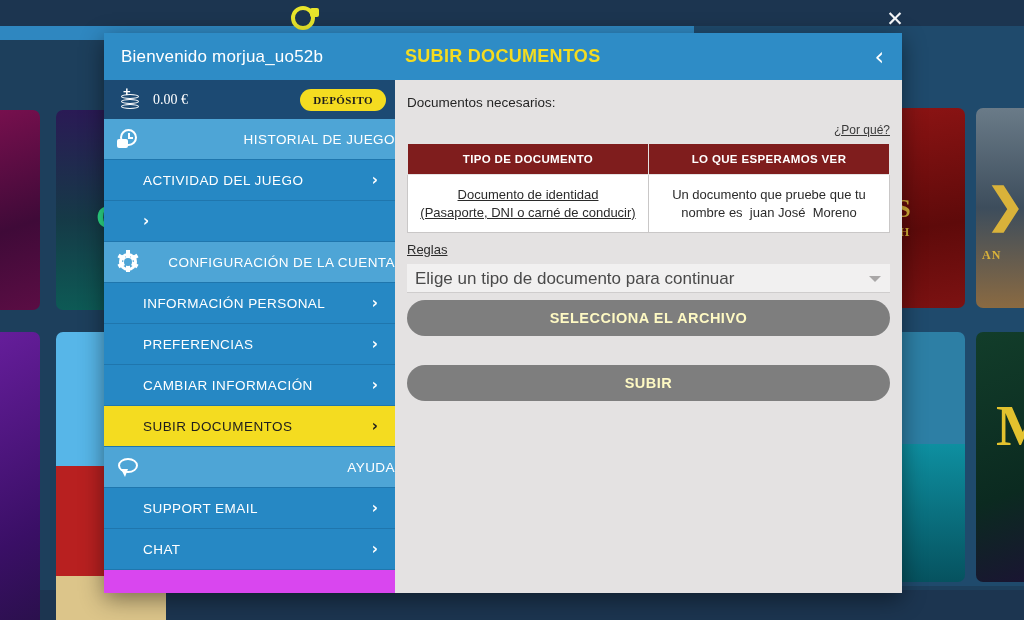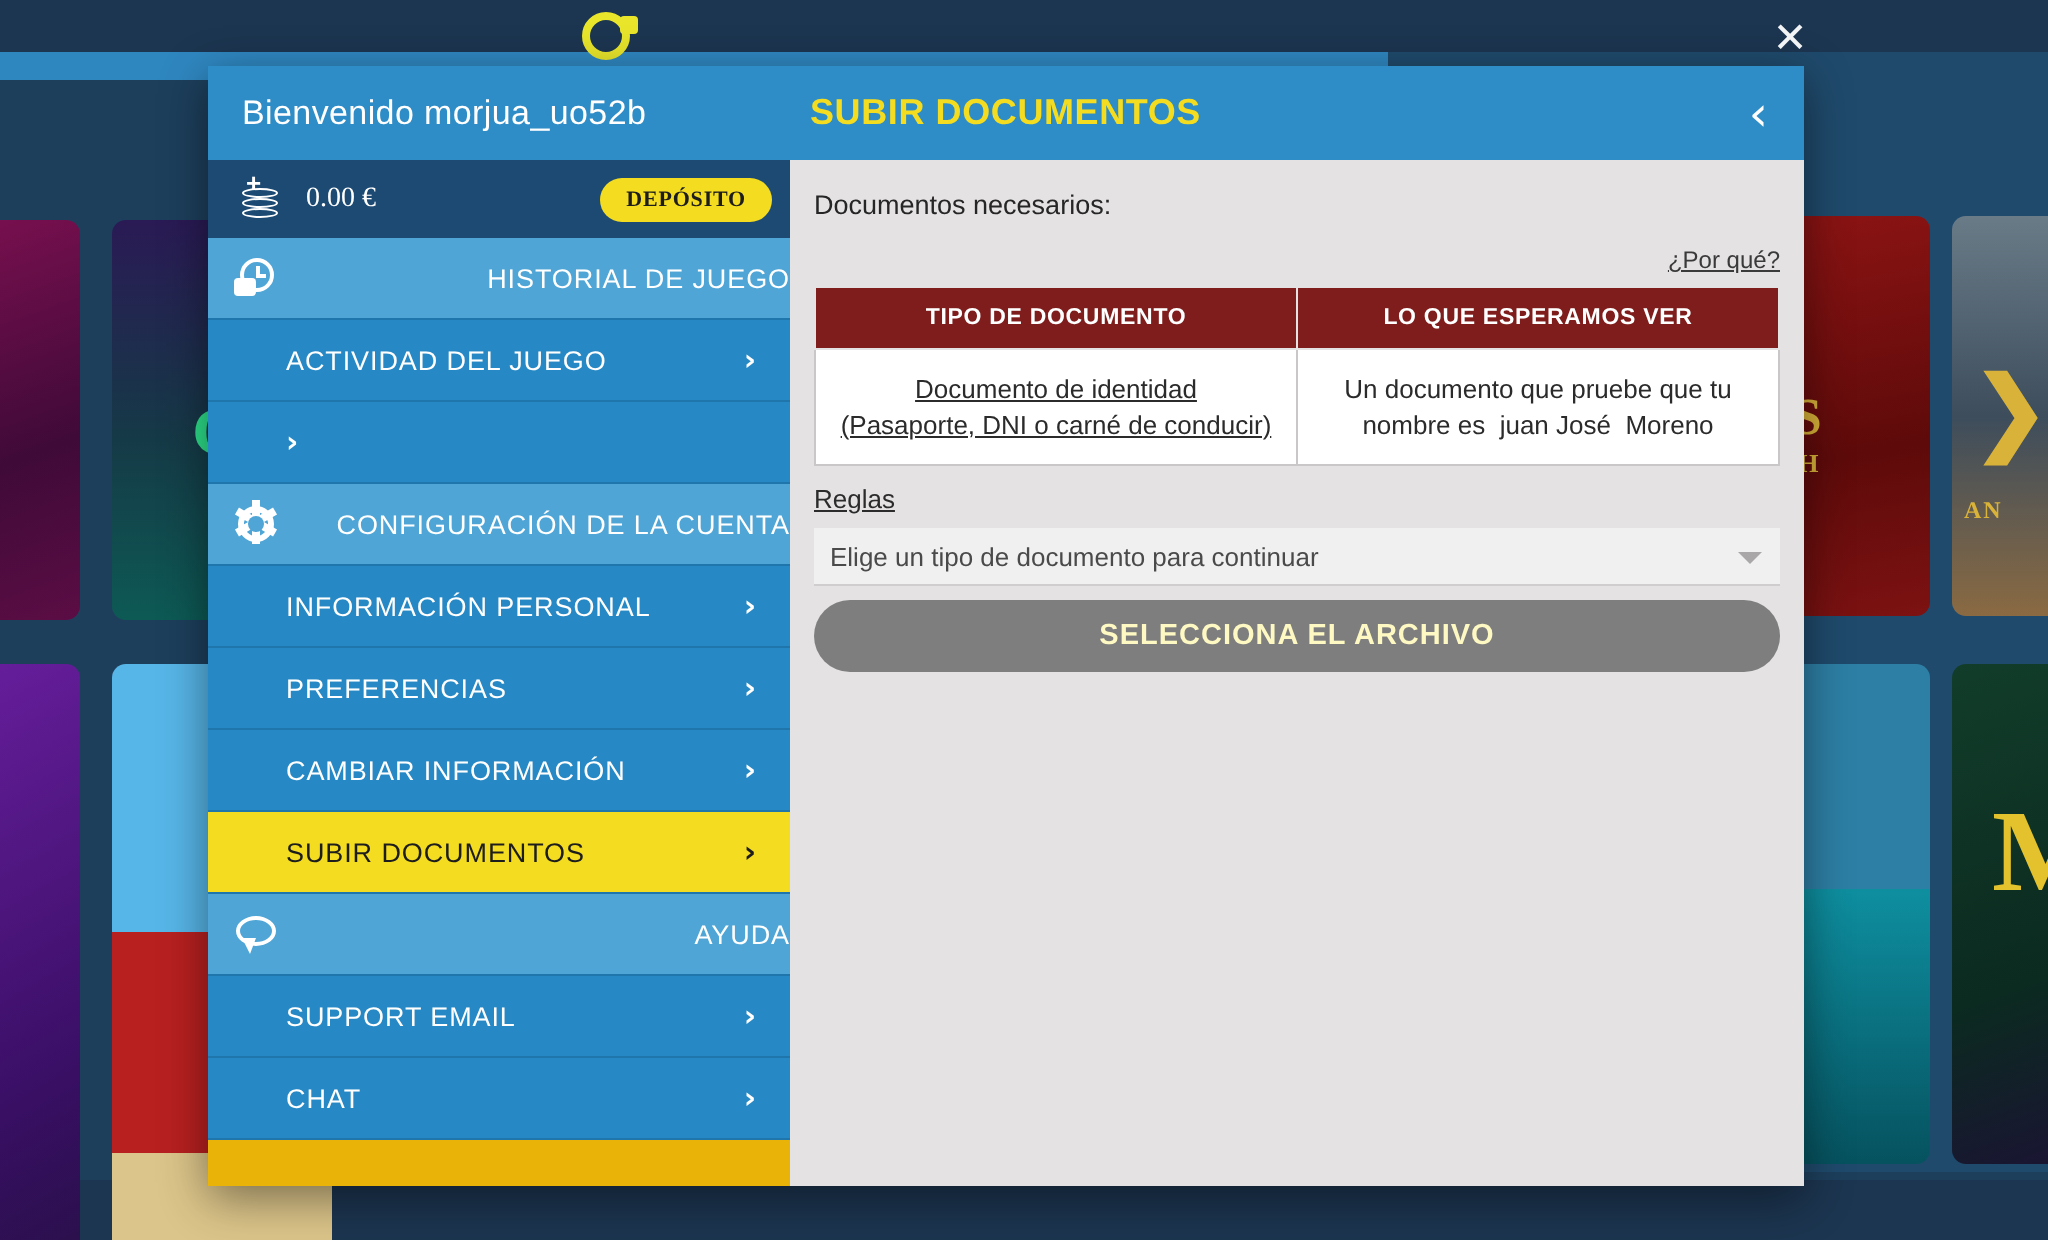--- a/index.html
+++ b/index.html
@@ -68,21 +68,21 @@
   }
 
   
   #modal {
     position: absolute; left: 104px; top: 33px; width: 798px; height: 560px;
     box-shadow: 0 6px 22px rgba(0,0,0,.45);
     display: flex; z-index: 20;
   }
 
   
-  #sidebar { width: 291px; background: #eab308; flex: none;
+  #sidebar { width: 291px; background: #d946ef; flex: none;
              display: flex; flex-direction: column; }
   #welcome {
     height: 47px; background: #2e8cc6; color: #fff;
     display: flex; align-items: center; padding-left: 17px;
     font-size: 17px; letter-spacing: .2px;
   }
   #balance-row {
     height: 39px; background: #1c4a73; display: flex; align-items: center;
     padding: 0 9px 0 14px; gap: 11px;
   }
@@ -194,21 +194,21 @@
     border: 1px solid #c9c7c7; line-height: 1.35; vertical-align: middle;
   }
   #doc-type-cell { text-decoration: underline; }
   #rules-link {
     display: inline-block; margin: 9px 0 7px 0; font-size: 13px;
     color: #2b2b2b; text-decoration: underline; cursor: pointer;
   }
   #doc-select {
     width: 100%; height: 29px; background: #f1f0f0; border: none;
     border-bottom: 1px solid #cfcdcd;
-    font-size: 13px; color: #4a4a4a; padding: 0 24px 0 8px;
+    font-size: 17px; color: #4a4a4a; padding: 0 24px 0 8px;
     font-family: "Liberation Sans", sans-serif;
     -webkit-appearance: none; appearance: none; cursor: pointer;
     position: relative;
   }
   .select-wrap { position: relative; }
   .select-wrap .caret {
     position: absolute; right: 9px; top: 12px; width: 0; height: 0;
     border-left: 6px solid transparent; border-right: 6px solid transparent;
     border-top: 6px solid #a9a7a7; pointer-events: none;
   }
@@ -361,15 +361,16 @@
       </table>
 
       <a id="rules-link">Reglas</a>
 
       <div class="select-wrap">
         <select id="doc-select"><option>Elige un tipo de documento para continuar</option></select>
         <span class="caret"></span>
       </div>
 
       <button id="select-file-btn" class="big-btn">SELECCIONA EL ARCHIVO</button>
+      <button id="upload-btn" class="big-btn">SUBIR</button>
     </div>
   </div>
 </div>
 
 </body></html>

